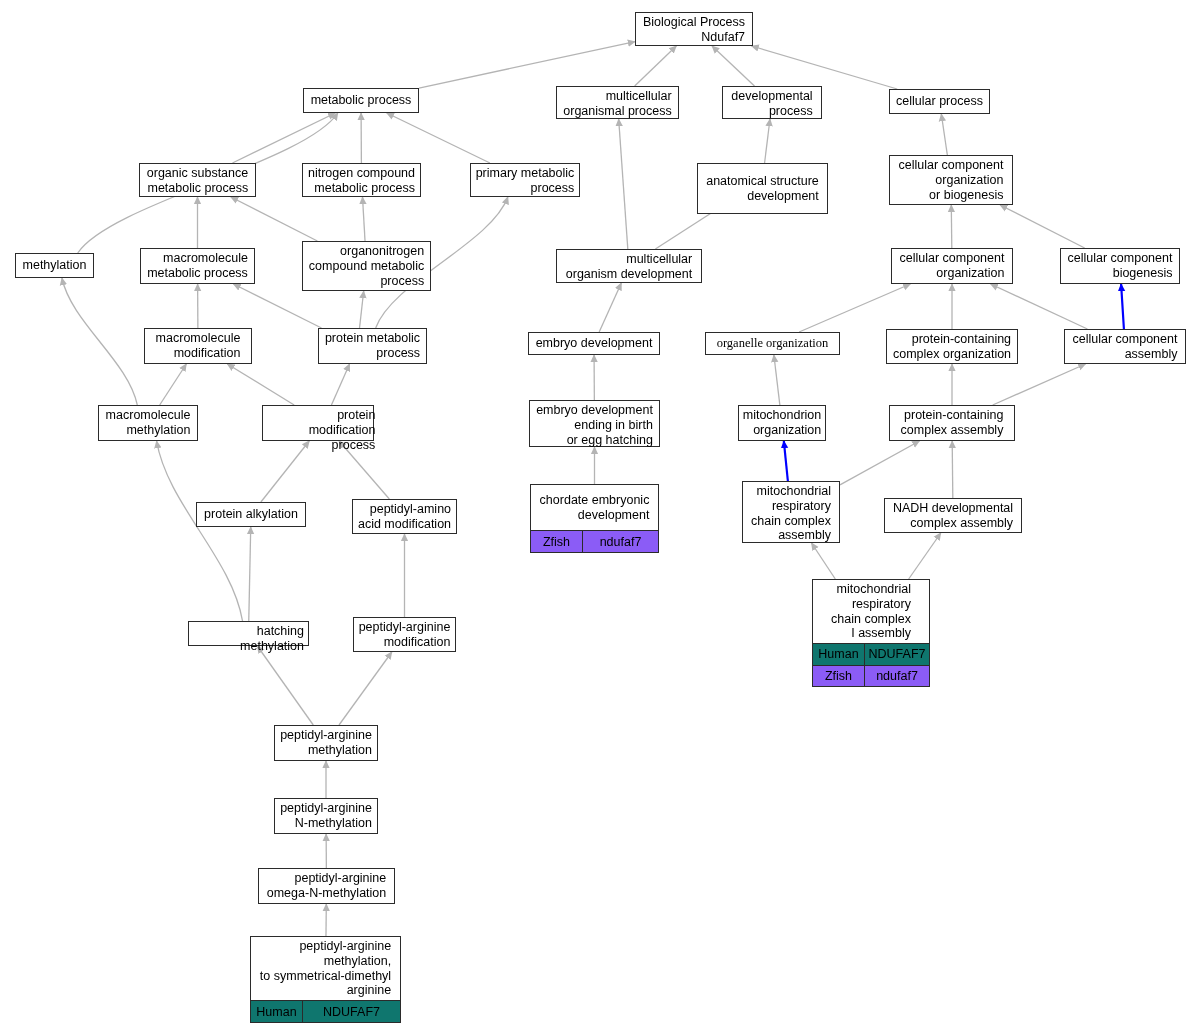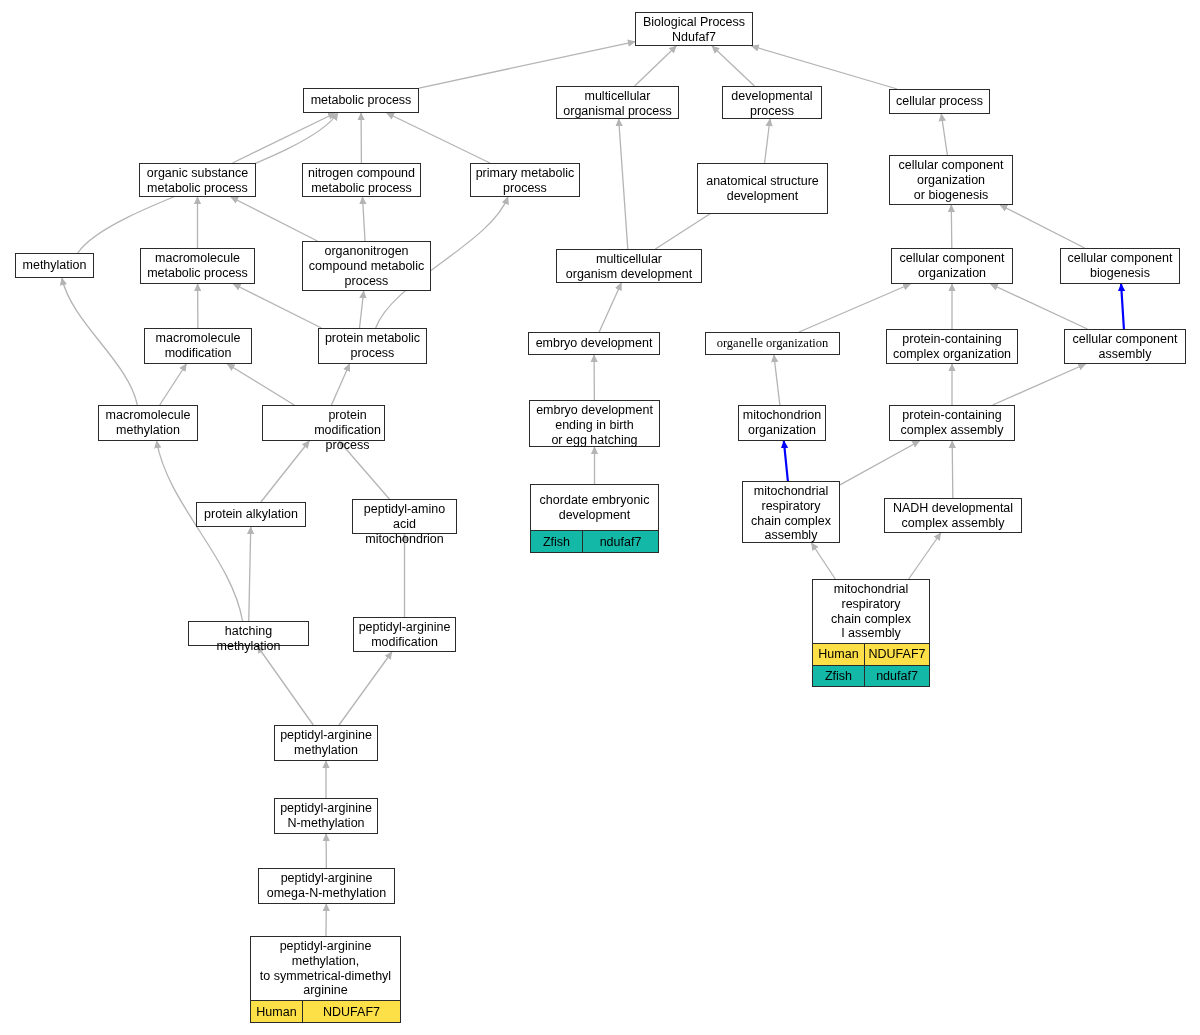--- a/index.html
+++ b/index.html
@@ -19,21 +19,21 @@
     border:1px solid #2b2b2b;
     display:flex;
     flex-direction:column;
     z-index:5;
   }
   .node .label{
     flex:1;
     display:flex;
     align-items:center;
     justify-content:center;
-    text-align:center;
+    text-align:right;
     font-size:12.5px;
     color:#000000;
     line-height:1.18;
     padding:2px 4px;
     white-space:pre-line;
     box-sizing:border-box;
   }
   .annrow{
     display:flex;
     border-top:1px solid #2b2b2b;
@@ -45,22 +45,22 @@
     font-size:12.5px;color:#000;
     border-right:1px solid #2b2b2b;
     box-sizing:border-box;
   }
   .annrow .gn{
     flex:1;
     display:flex;align-items:center;justify-content:center;
     font-size:12.5px;color:#000;
     box-sizing:border-box;
   }
-  .ann-human .sp,.ann-human .gn{background:#fde047;}
-  .ann-zfish .sp,.ann-zfish .gn{background:#14b8a6;}
+  .ann-human .sp,.ann-human .gn{background:#0f766e;}
+  .ann-zfish .sp,.ann-zfish .gn{background:#8b5cf6;}
 </style>
 </head>
 <body>
 
 <div id="canvas">
   <svg id="edges" xmlns="http://www.w3.org/2000/svg" viewBox="0 0 1200 1035">
     <defs>
       <marker id="ah-gray" markerWidth="9" markerHeight="9" refX="7.2" refY="4.5" orient="auto" markerUnits="userSpaceOnUse">
         <path d="M0,0.8 L8,4.5 L0,8.2 z" fill="#b4b4b4"></path>
       </marker>
@@ -204,21 +204,21 @@
 complex organization</div>
       </div>
       <div class="node" style="left: 1064px; top: 329px; width: 122px; height: 35px;">
         <div class="label">cellular component
 assembly</div>
       </div>
       <div class="node" style="left: 98px; top: 405px; width: 100px; height: 36px;">
         <div class="label">macromolecule
 methylation</div>
       </div>
-      <div class="node" style="left: 262px; top: 405px; width: 123px; height: 36px; padding-left: 48px;">
+      <div class="node" style="left: 262px; top: 405px; width: 112px; height: 36px; padding-left: 48px;">
         <div class="label">protein modification
 process</div>
       </div>
       <div class="node" style="left: 529px; top: 400px; width: 131px; height: 47px;">
         <div class="label">embryo development
 ending in birth
 or egg hatching</div>
       </div>
       <div class="node" style="left: 738px; top: 405px; width: 88px; height: 36px;">
         <div class="label">mitochondrion
@@ -226,21 +226,21 @@
       </div>
       <div class="node" style="left: 889px; top: 405px; width: 126px; height: 36px;">
         <div class="label">protein-containing
 complex assembly</div>
       </div>
       <div class="node" style="left: 196px; top: 502px; width: 110px; height: 25px;">
         <div class="label">protein alkylation</div>
       </div>
       <div class="node" style="left: 352px; top: 499px; width: 105px; height: 35px;">
         <div class="label">peptidyl-amino
-acid mitochondrion</div>
+acid modification</div>
       </div>
       <div class="node" style="left: 530px; top: 484px; width: 129px; height: 69px;">
         <div class="label">chordate embryonic
 development</div>
         <div class="annrow ann-zfish">
           <div class="sp">Zfish</div>
           <div class="gn">ndufaf7</div>
         </div>
       </div>
       <div class="node" style="left: 742px; top: 481px; width: 98px; height: 62px;">

